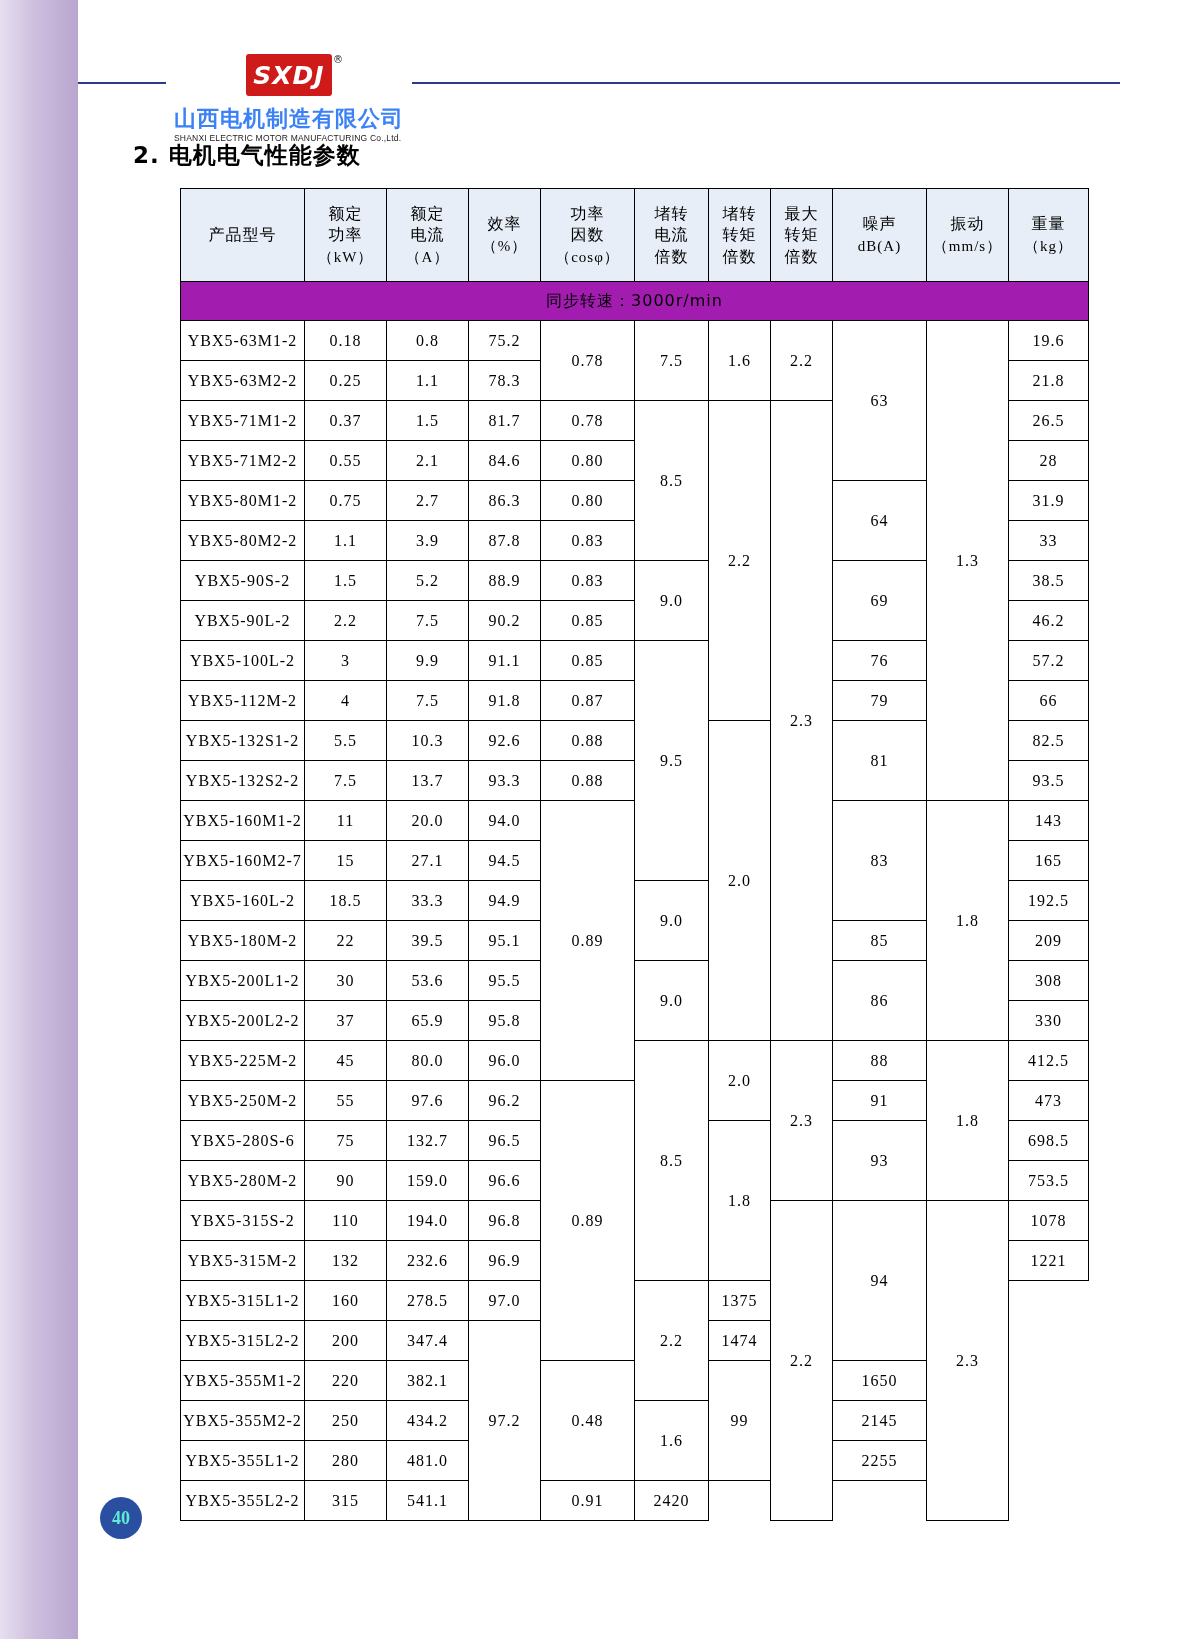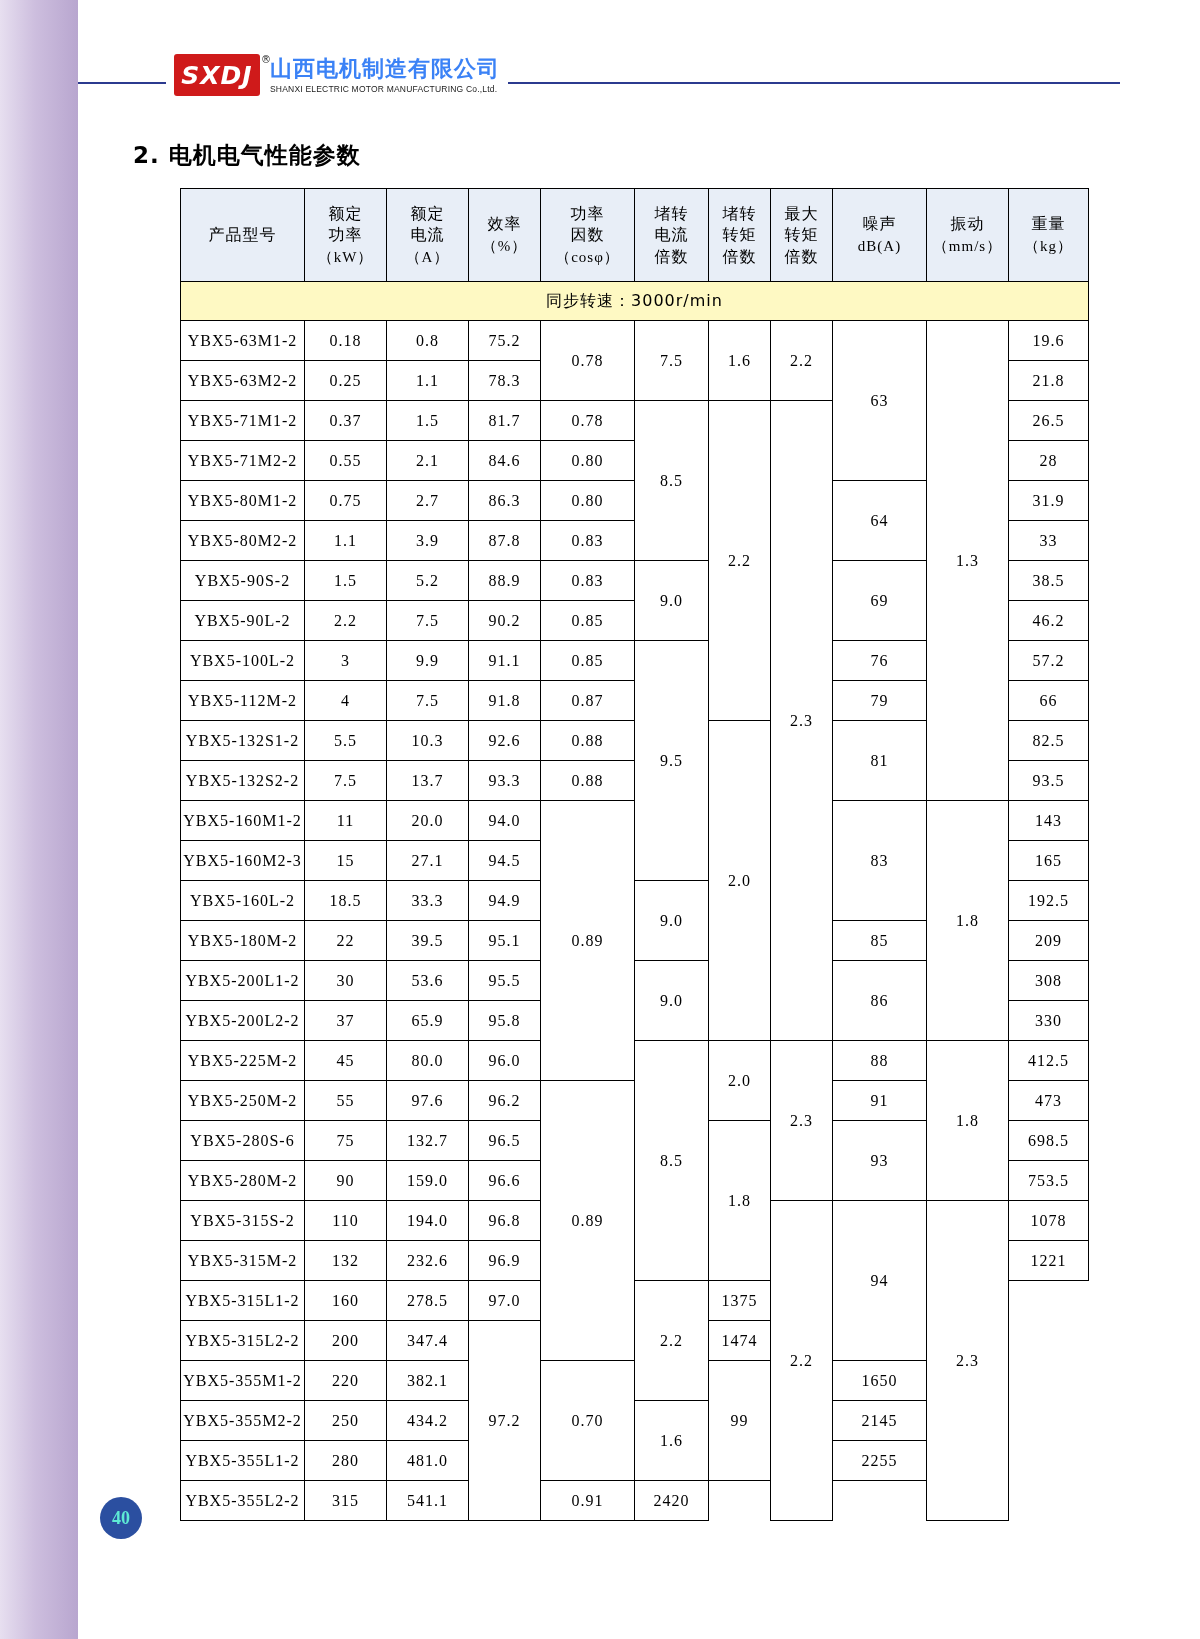--- a/index.html
+++ b/index.html
@@ -41,20 +41,21 @@
     border-top: 2px solid #2b3a8f;
   }
   .logo-wrap {
     position: absolute;
     left: 88px; top: 6px;
     background: #ffffff;
     padding: 0 8px;
     display: flex;
     align-items: center;
     gap: 10px;
+    flex-direction: column;
   }
   .logo-mark {
     width: 86px; height: 42px;
     background: #cf1a1a;
     border-radius: 3px;
     color: #ffffff;
     font-family: "DejaVu Sans", sans-serif;
     font-weight: bold;
     font-style: italic;
     font-size: 25px;
@@ -124,21 +125,21 @@
   .hdr td {
     height: 92px;
     background: #e8eef7;
     font-family: "DejaVu Sans", serif;
     font-size: 15.5px;
     line-height: 1.35;
   }
   .hdr td .u { font-family: "Liberation Serif", serif; font-size: 15px; }
   .subhdr td {
     height: 38px;
-    background: #fef9c3;
+    background: #a21caf;
     font-family: "DejaVu Sans", serif;
     font-size: 16px;
     letter-spacing: 1px;
   }
   tbody tr.data td { height: 39px; }
   .model { font-family: "Liberation Serif", serif; font-size: 16.5px; letter-spacing: 0.6px; }
   
   col.c0 { width: 124px; }
   col.c1 { width: 82px; }
   col.c2 { width: 82px; }
@@ -376,21 +377,21 @@
             <td class="model">YBX5-160M1-2</td>
             <td>11</td>
             <td>20.0</td>
             <td>94.0</td>
             <td rowspan="7">0.89</td>
             <td rowspan="3">83</td>
             <td rowspan="6">1.8</td>
             <td>143</td>
           </tr>
           <tr class="data">
-            <td class="model">YBX5-160M2-3</td>
+            <td class="model">YBX5-160M2-7</td>
             <td>15</td>
             <td>27.1</td>
             <td>94.5</td>
             <td>165</td>
           </tr>
           <tr class="data">
             <td class="model">YBX5-160L-2</td>
             <td>18.5</td>
             <td>33.3</td>
             <td>94.9</td>
@@ -487,21 +488,21 @@
             <td class="model">YBX5-315L2-2</td>
             <td>200</td>
             <td>347.4</td>
             <td rowspan="5">97.2</td>
             <td>1474</td>
           </tr>
           <tr class="data">
             <td class="model">YBX5-355M1-2</td>
             <td>220</td>
             <td>382.1</td>
-            <td rowspan="3">0.70</td>
+            <td rowspan="3">0.48</td>
             <td rowspan="3">99</td>
             <td>1650</td>
           </tr>
           <tr class="data">
             <td class="model">YBX5-355M2-2</td>
             <td>250</td>
             <td>434.2</td>
             <td rowspan="2">1.6</td>
             <td>2145</td>
           </tr>

